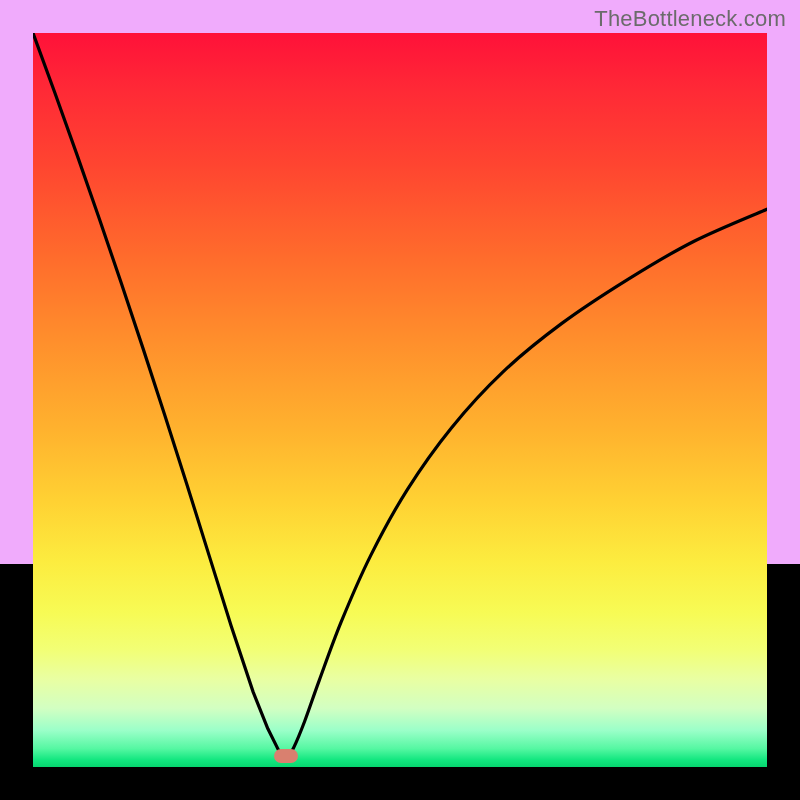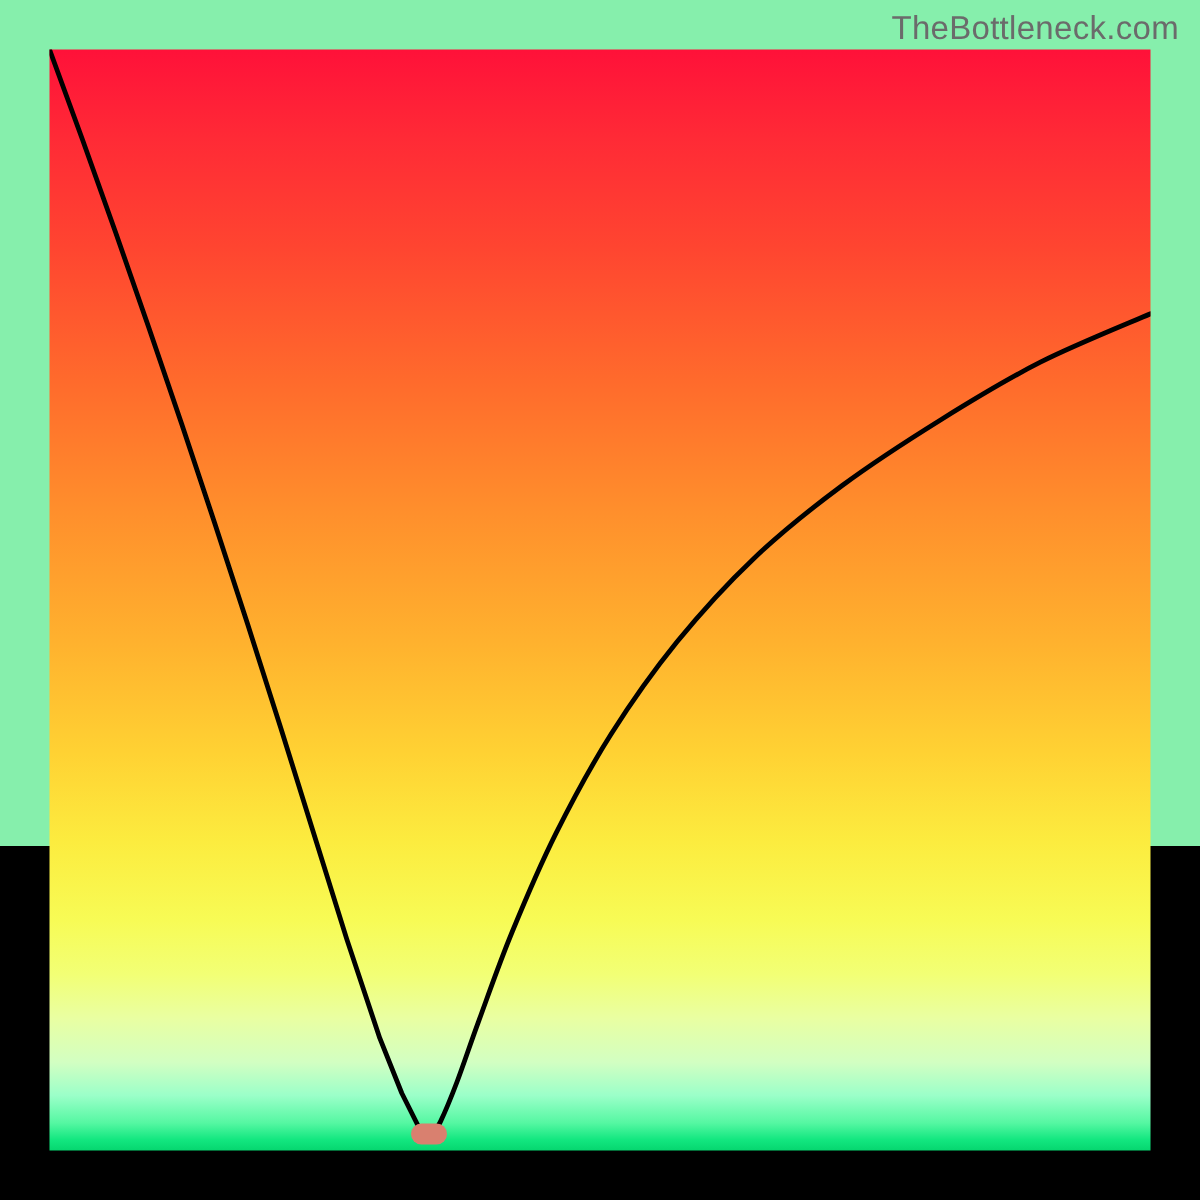--- a/index.html
+++ b/index.html
@@ -8,21 +8,21 @@
     width: 800px;
     height: 800px;
     background: #000;
     overflow: hidden;
     font-family: Arial, Helvetica, sans-serif;
   }
   .stage {
     position: relative;
     width: 800px;
     height: 564px;
-    background: #86efac;
+    background: #f0abfc;
     text-align: center;
   }
   .watermark {
     position: absolute;
     top: 6px;
     right: 14px;
     color: #6b6b6b;
     font-size: 22px;
     font-weight: 500;
     letter-spacing: 0.2px;

